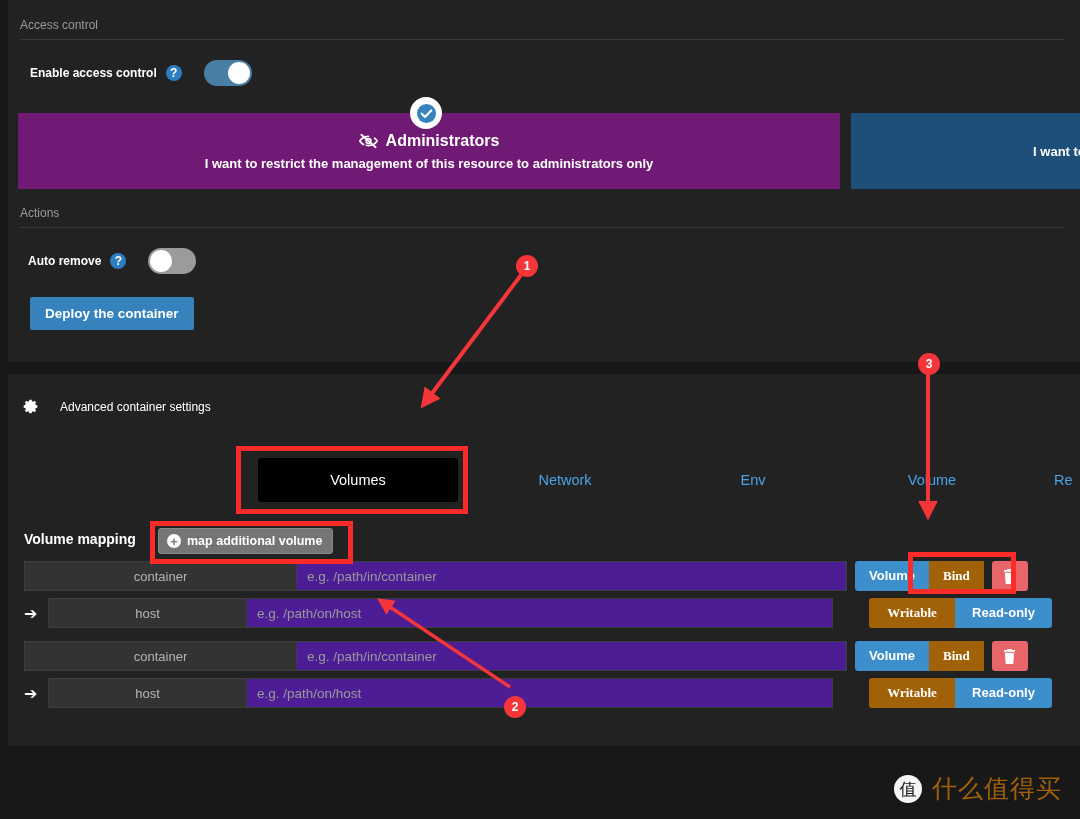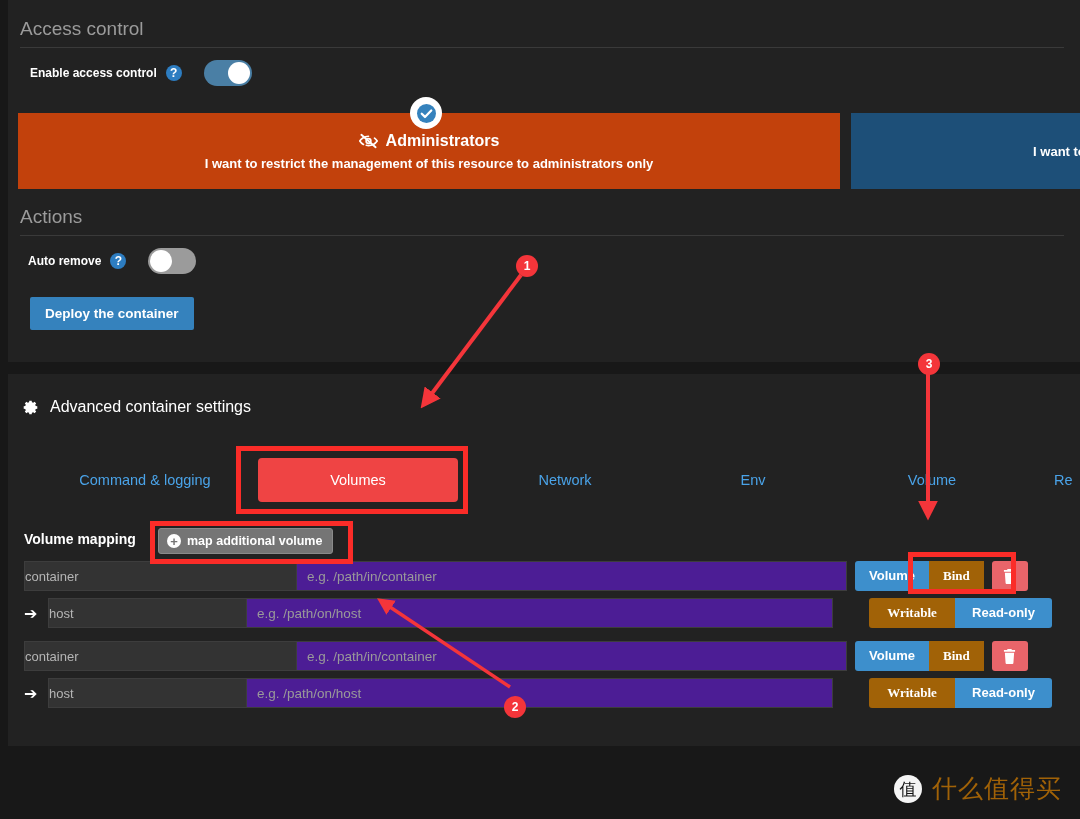--- a/index.html
+++ b/index.html
@@ -34,21 +34,21 @@
     top: 374px;
     height: 372px;
   }
 
   
   .section-head {
     position: absolute;
     left: 20px;
     right: 0;
     color: #9b9b9b;
-    font-size: 19px;
+    font-size: 12px;
     padding-bottom: 7px;
     border-bottom: 1px solid #3a3a3a;
   }
   #head-access { top: 18px; width: 1044px; }
   #head-actions { top: 206px; width: 1044px; }
 
   
   .field-row {
     position: absolute;
     display: flex;
@@ -102,21 +102,21 @@
     flex-direction: column;
     align-items: center;
     justify-content: center;
     color: #ffffff;
     cursor: pointer;
   }
   #banner-admin {
     left: 18px;
     top: 113px;
     width: 822px;
-    background: #c2410c;
+    background: #701a75;
   }
   #banner-restricted {
     left: 851px;
     top: 113px;
     width: 300px;
     background: #1d4f78;
   }
   .banner-title {
     font-size: 16px;
     font-weight: bold;
@@ -162,23 +162,23 @@
   }
   #btn-deploy { left: 30px; top: 297px; }
 
   
   #adv-header {
     position: absolute;
     left: 22px;
     top: 398px;
     display: flex;
     align-items: center;
-    gap: 11px;
-    color: #ffffff;
-    font-size: 16px;
+    gap: 21px;
+    color: #ffffff;
+    font-size: 12px;
   }
 
   
   #tabs {
     position: absolute;
     left: 8px;
     top: 458px;
     width: 1072px;
     height: 44px;
   }
@@ -186,21 +186,21 @@
     position: absolute;
     top: 0;
     color: #4aa3e8;
     font-size: 14.5px;
     text-align: center;
     line-height: 44px;
     cursor: pointer;
     white-space: nowrap;
   }
   .tab.active {
-    background: #ef4444;
+    background: #000000;
     color: #ffffff;
     border-radius: 4px;
     height: 44px;
   }
 
   
   #vm-label {
     position: absolute;
     left: 24px;
     top: 531px;
@@ -249,20 +249,21 @@
   .arrow-glyph {
     width: 24px;
     color: #ffffff;
     font-size: 16px;
     text-align: left;
   }
   .addon {
     background: #333333;
     color: #b5b5b5;
     font-size: 13px;
+    text-align: center;
     height: 30px;
     line-height: 30px;
     border: 1px solid #3d3d3d;
     border-right: none;
   }
   .vinput {
     background: #4c1d95;
     border: 1px solid #3d3d3d;
     color: #9a9a9a;
     font-size: 13.5px;
@@ -418,21 +419,20 @@
 
   <div id="adv-header">
     <svg width="17" height="17" viewBox="0 0 20 20">
       <path fill="#ffffff" d="M10 6.6a3.4 3.4 0 100 6.8 3.4 3.4 0 000-6.8zm0 5a1.6 1.6 0 110-3.2 1.6 1.6 0 010 3.2z"></path>
       <path fill="#ffffff" d="M18 8.6l-1.9-.3a6.4 6.4 0 00-.6-1.5l1.2-1.6-1.9-1.9-1.6 1.2a6.4 6.4 0 00-1.5-.6L11.4 2H8.6l-.3 1.9a6.4 6.4 0 00-1.5.6L5.2 3.3 3.3 5.2l1.2 1.6a6.4 6.4 0 00-.6 1.5L2 8.6v2.8l1.9.3c.14.53.34 1.03.6 1.5l-1.2 1.6 1.9 1.9 1.6-1.2c.47.26.97.46 1.5.6l.3 1.9h2.8l.3-1.9c.53-.14 1.03-.34 1.5-.6l1.6 1.2 1.9-1.9-1.2-1.6c.26-.47.46-.97.6-1.5l1.9-.3V8.6z"></path>
     </svg>
     <span>Advanced container settings</span>
   </div>
 
   <div id="tabs">
-    <div class="tab" style="left:52px;  width:170px;">Command &amp; logging</div>
     <div class="tab active" style="left:250px; width:200px;">Volumes</div>
     <div class="tab" style="left:690px; width:110px;">Env</div>
     <div class="tab" style="left:487px; width:140px;">Network</div>
     <div class="tab" style="left:862px; width:124px;">Volume</div>
     <div class="tab" style="left:1046px; width:40px; text-align:left;">Re</div>
   </div>
 
   <div id="vm-label">Volume mapping</div>
 
   <button id="btn-map-add">

